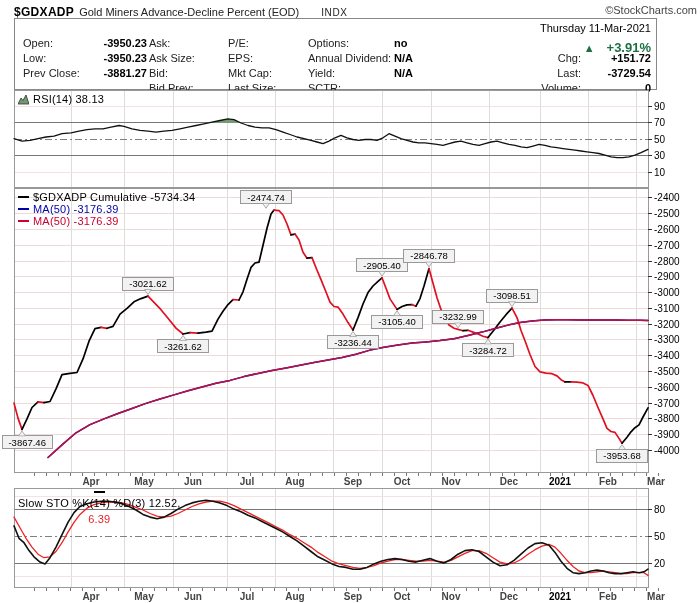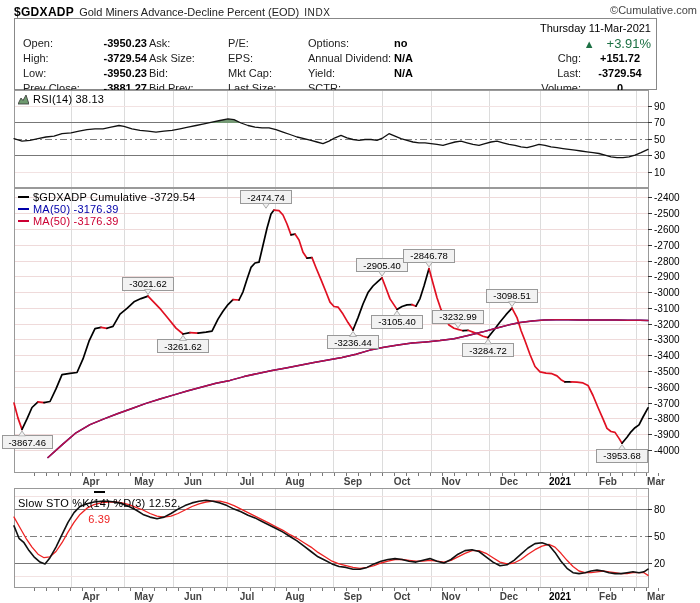--- a/index.html
+++ b/index.html
@@ -1,37 +1,37 @@
 <!DOCTYPE html>
 <html><head>
 <meta charset="utf-8">
 <style>
   html,body{margin:0;padding:0;background:#fff;}
   .page{position:relative;width:700px;height:603px;background:#fff;overflow:hidden;
         font-family:"Liberation Sans",sans-serif;}
   .title-row{position:absolute;top:2px;left:14px;white-space:nowrap;}
   .t-sym{font-weight:bold;font-size:12px;color:#000;letter-spacing:.3px;}
   .t-name{font-size:11px;color:#222;margin-left:5px;}
-  .t-ex{font-size:10px;color:#222;margin-left:5px;letter-spacing:.6px;}
+  .t-ex{font-size:10px;color:#222;margin-left:22px;letter-spacing:.6px;}
   .copyright{position:absolute;top:4px;right:3px;font-size:11px;color:#444;}
   .quote-box{position:absolute;left:14px;top:18px;width:643px;height:72px;
              border:1px solid #888;box-sizing:border-box;font-size:11px;color:#222;background:#fff;}
   .q-date{position:absolute;top:3px;right:5px;color:#000;}
   .q-col{position:absolute;top:17px;}
   .q-row{height:15px;line-height:15px;white-space:nowrap;}
   .q-l{display:inline-block;color:#222;}
   .q-v{display:inline-block;font-weight:bold;color:#000;text-align:right;}
   .q-col1{left:8px;}.q-col1 .q-l{width:74px;}.q-col1 .q-v{width:50px;}
   .q-col2{left:134px;}
   .q-col3{left:213px;}
   .q-col4{left:293px;}.q-col4 .q-l{width:86px;}.q-col4 .q-v{text-align:left;}
   .q-right{position:absolute;top:17px;right:5px;text-align:right;}
   .q-right .q-l{margin-right:8px;}
-  .q-right .q-v{width:62px;text-align:center;}
-  .q-pct{height:15px;line-height:15px;font-size:13px;font-weight:normal;}
+  .q-right .q-v{width:62px;}
+  .q-pct{height:15px;line-height:23px;font-size:13px;font-weight:bold;}
   .arrow{margin-right:12px;font-size:11px;}
   svg.panel{position:absolute;left:0;}
   #rsi-svg{top:90px;}
   #main-svg{top:188px;}
   #sto-svg{top:488px;}
   .xstrip{position:absolute;left:0;width:700px;height:15px;margin-left:20px;}
   #xstrip1{top:473px;}
   #xstrip2{top:588px;}
   .ticks{position:absolute;left:14px;top:0;width:634px;height:3px;
          background:repeating-linear-gradient(to right,#777 0 1px,transparent 1px 12px);}
@@ -49,28 +49,27 @@
   .rsi-icon{display:inline-flex;width:11px;height:11px;}
 </style>
 </head>
 <body>
 
 <div class="page">
 
   <div class="title-row">
     <span class="t-sym">$GDXADP</span><span class="t-name">Gold Miners Advance-Decline Percent (EOD)</span><span class="t-ex">INDX</span>
   </div>
-  <div class="copyright">©Cumulative.com</div>
+  <div class="copyright">©StockCharts.com</div>
 
   <div class="quote-box">
     <div class="q-date">Thursday 11-Mar-2021</div>
 
     <div class="q-col q-col1">
       <div class="q-row"><span class="q-l">Open:</span><span class="q-v">-3950.23</span></div>
-      <div class="q-row"><span class="q-l">High:</span><span class="q-v">-3729.54</span></div>
       <div class="q-row"><span class="q-l">Low:</span><span class="q-v">-3950.23</span></div>
       <div class="q-row"><span class="q-l">Prev Close:</span><span class="q-v">-3881.27</span></div>
     </div>
 
     <div class="q-col q-col2">
       <div class="q-row"><span class="q-l">Ask:</span></div>
       <div class="q-row"><span class="q-l">Ask Size:</span></div>
       <div class="q-row"><span class="q-l">Bid:</span></div>
       <div class="q-row"><span class="q-l">Bid Prev:</span></div>
     </div>
@@ -336,21 +335,21 @@
       <svg width="11" height="11" viewBox="0 0 11 11">
           <path d="M0,10 L3,4 L5,6.5 L8,1 L11,10 Z" fill="#6f9a6f" stroke="#333" stroke-width="0.8"></path>
         </svg>
     </span>
     <span>RSI(14) 38.13</span>
   </div>
 
   <div id="main-legend">
     <div class="lrow">
         <span class="sw" style="background: rgb(0, 0, 0);"></span>
-        <span style="color: rgb(0, 0, 0);">$GDXADP Cumulative -3729.54</span>
+        <span style="color: rgb(0, 0, 0);">$GDXADP Cumulative -5734.34</span>
       </div>
     <div class="lrow">
         <span class="sw" style="background: rgb(0, 0, 170);"></span>
         <span style="color: rgb(0, 0, 170);">MA(50) -3176.39</span>
       </div>
     <div class="lrow">
         <span class="sw" style="background: rgb(204, 0, 51);"></span>
         <span style="color: rgb(204, 0, 51);">MA(50) -3176.39</span>
       </div>
   </div>

